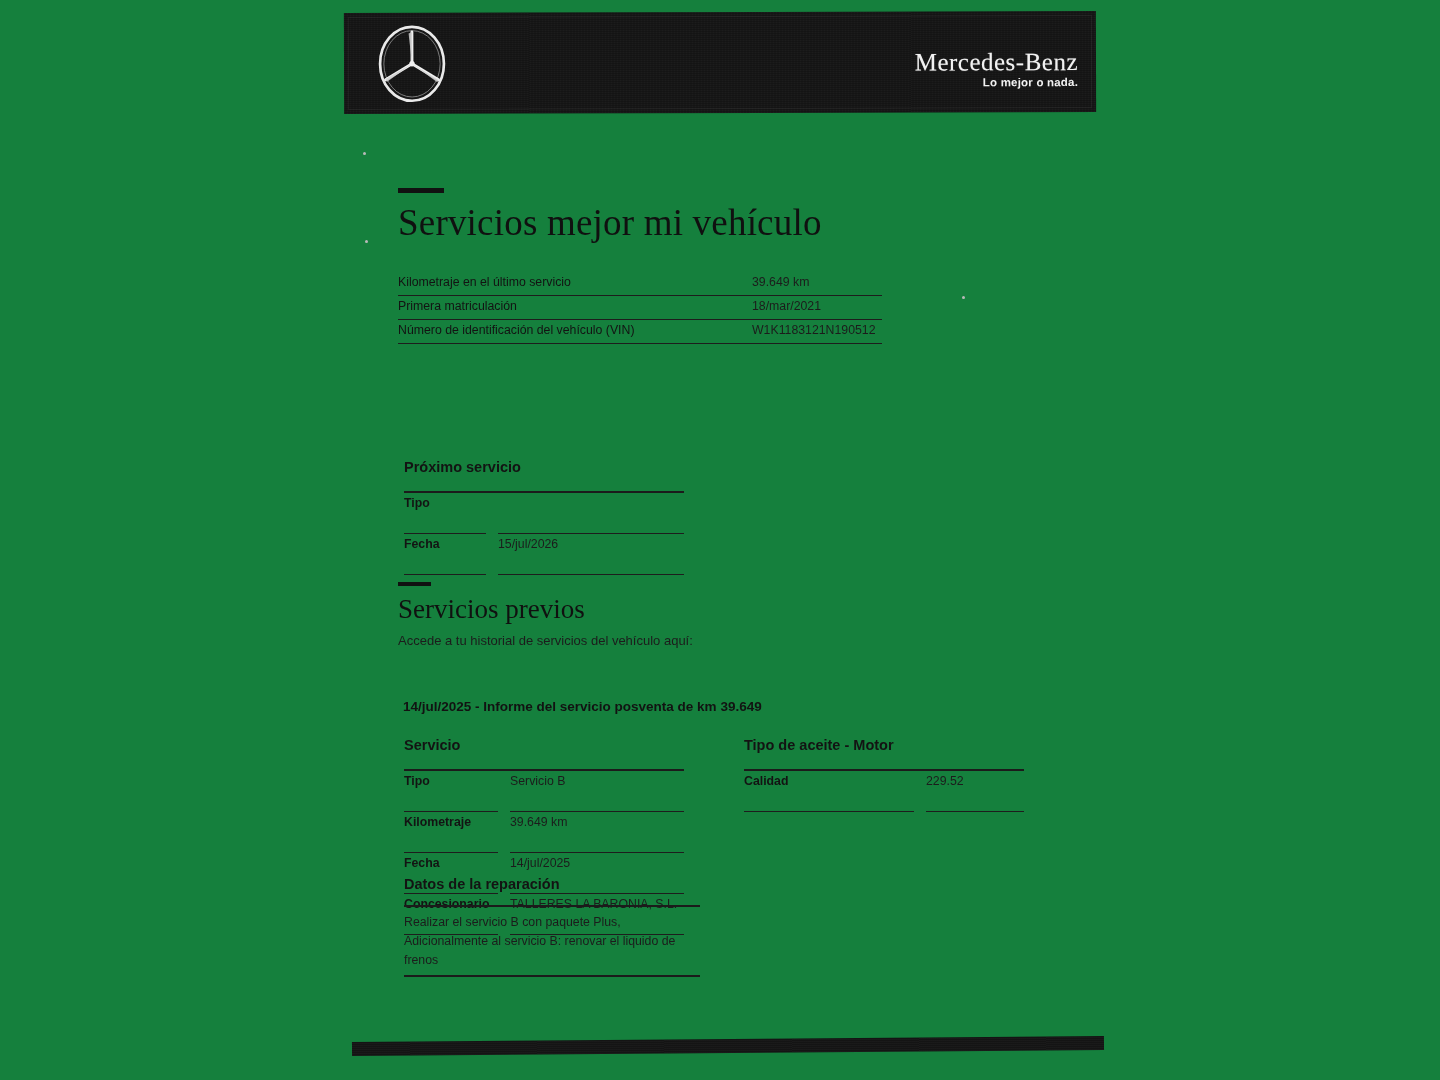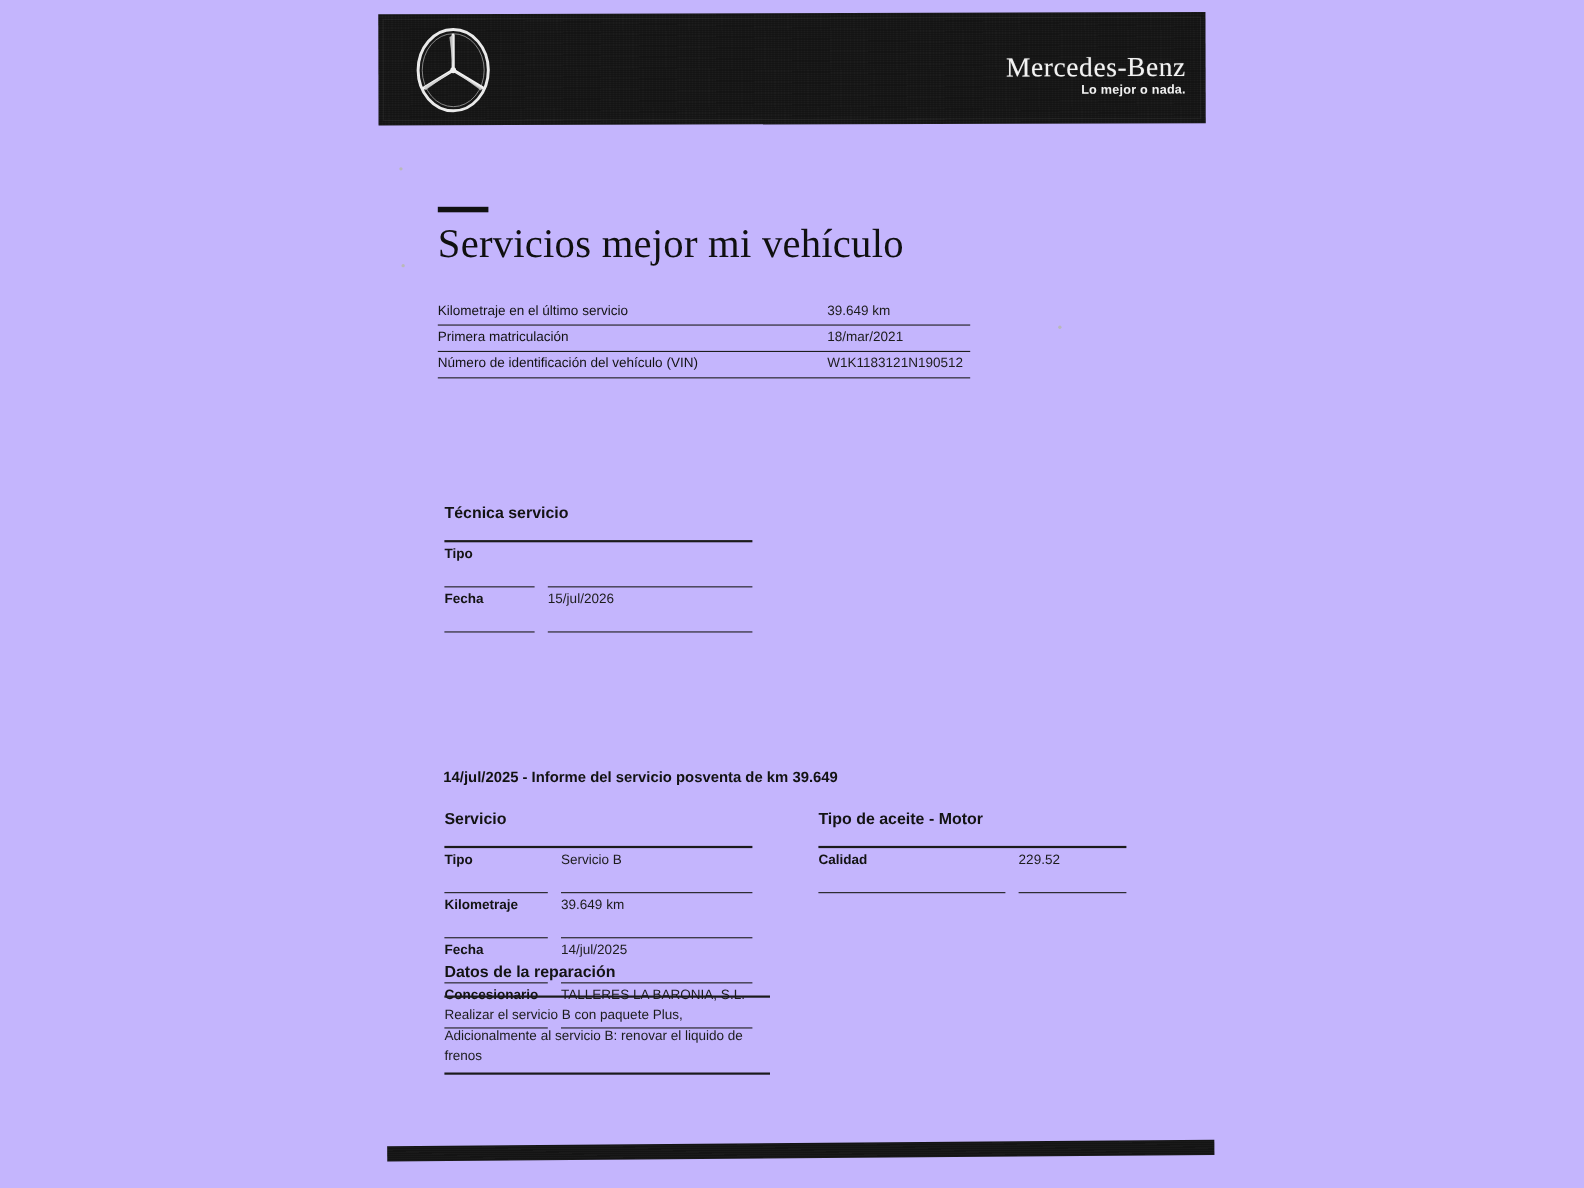--- a/index.html
+++ b/index.html
@@ -17,21 +17,21 @@
     color: #1a1a1a;
     -webkit-font-smoothing: antialiased;
   }
 
   
   .sheet {
     position: absolute;
     left: 0; top: 0;
     width: 1440px;
     height: 1080px;
-    background: #c4b5fd;
+    background: #15803d;
   }
 
   
   .header-banner {
     position: absolute;
     left: 344px;
     top: 12px;
     width: 752px;
     height: 101px;
     background: #141414;
@@ -285,21 +285,21 @@
         <tr>
           <td class="lbl">Número de identificación del vehículo (VIN)</td>
           <td class="val">W1K1183121N190512</td>
         </tr>
       </tbody>
     </table>
   </div>
 
 
   <div class="blk" style="left:404px;top:458px;">
-    <h3 class="h3" style="width:300px;">Técnica servicio</h3>
+    <h3 class="h3" style="width:300px;">Próximo servicio</h3>
     <table class="ul-table" style="width:304px;margin-top:12px;margin-left:-12px;">
       <colgroup>
           <col style="width:82px">
           <col style="width:186px">
         </colgroup>
       <tbody>
         <tr class="top-rule">
             <td colspan="2"></td>
           </tr>
         <tr>
@@ -308,20 +308,25 @@
         </tr>
         <tr>
           <td class="lbl">Fecha</td>
           <td class="val">15/jul/2026</td>
         </tr>
       </tbody>
     </table>
   </div>
 
 
+  <div class="blk" style="left:398px;top:582px;">
+    <div class="rule-short" style="width:33px;height:4px;margin-bottom:9px;"></div>
+    <h2 class="h2">Servicios previos</h2>
+    <div class="body-text" style="margin-top:9px;">Accede a tu historial de servicios del vehículo aquí:</div>
+  </div>
 
   <div class="blk" style="left:403px;top:699px;">
     <div class="bold-line">14/jul/2025 - Informe del servicio posventa de km 39.649</div>
   </div>
 
   <div class="blk" style="left:404px;top:736px;">
     <h3 class="h3">Servicio</h3>
     <table class="ul-table" style="width:304px;margin-top:12px;margin-left:-12px;">
       <colgroup>
           <col style="width:94px">

